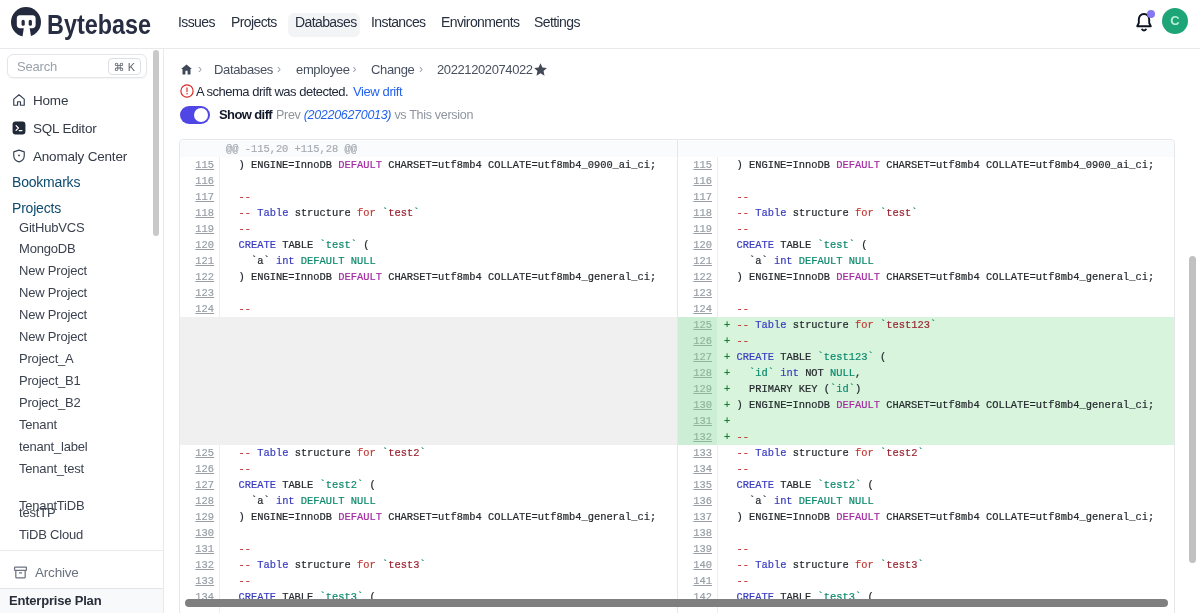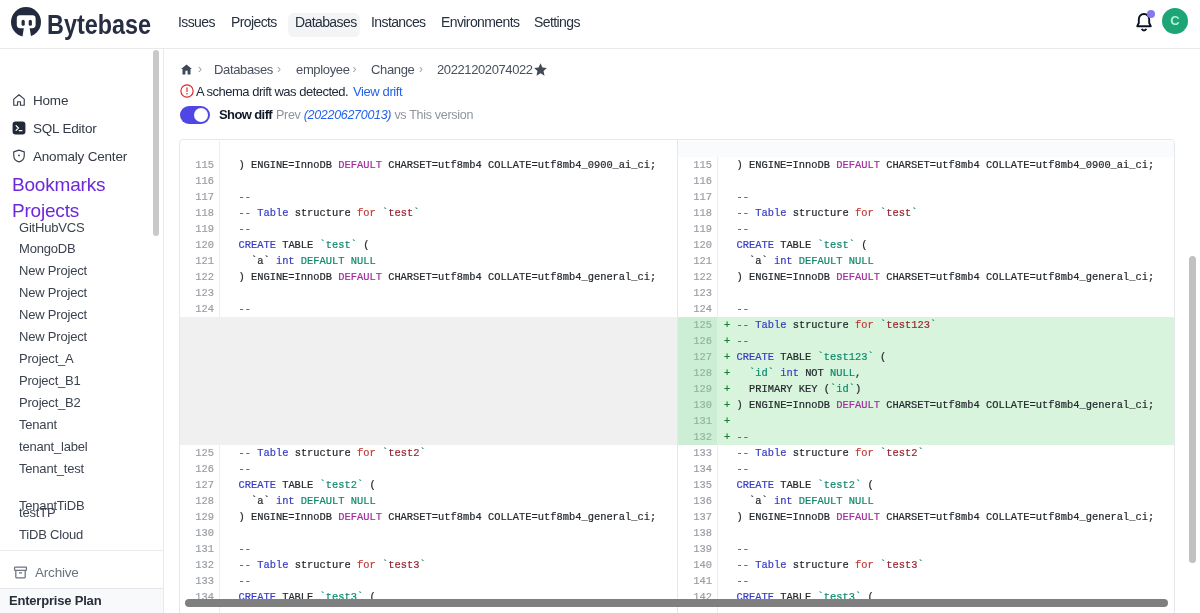--- a/index.html
+++ b/index.html
@@ -28,21 +28,21 @@
   border-right:1px solid #e7e9ec; background:#fff; }
 #search { position:absolute; left:7px; top:5px; width:140px; height:24px;
   border:1px solid #e3e5e8; border-radius:6px; box-shadow:0 1px 1px rgba(0,0,0,0.04); }
 #search span.ph { position:absolute; left:9px; top:4px; font-size:13px; color:#9aa1ab;
   letter-spacing:-0.2px; }
 #kbd { position:absolute; right:5px; top:3px; height:17px; padding:0 5px;
   border:1px solid #dcdfe3; border-radius:4px; font-size:11px; color:#5f656e;
   line-height:16px; }
 .sitem { position:absolute; left:33px; font-size:13.5px; color:#333a46;
   letter-spacing:-0.2px; }
-.slabel { position:absolute; left:12px; font-size:19px; color:#6d28d9;
+.slabel { position:absolute; left:12px; font-size:14px; color:#0c4a6e;
   letter-spacing:-0.2px; }
 .proj { position:absolute; left:19px; font-size:13px; color:#3c434f;
   letter-spacing:-0.2px; }
 .sicon { position:absolute; left:12px; }
 #sidesep { position:absolute; left:0; top:501px; width:163px; height:1px; background:#ececee; }
 #entr { position:absolute; left:0; top:588px; width:163px; height:25px;
   background:#f8f9fa; border-top:1px solid #e3e5e8; }
 #entr span { position:absolute; left:9px; top:4px; font-size:13px; font-weight:bold;
   color:#272e3a; letter-spacing:-0.2px; }
 #sscroll { position:absolute; left:153px; top:1px; width:6px; height:186px;
@@ -74,21 +74,21 @@
 #lpane { left:0; }
 #rpane { left:498px; }
 #pdiv { position:absolute; left:497px; top:0; width:1px; height:500px; background:#e5e7eb; }
 .gutsep { position:absolute; left:39px; top:0; width:1px; height:499px; background:#ebedf0; }
 .row { position:absolute; left:0; width:497px; height:16px; font-size:10.4px;
   line-height:16px; -webkit-text-stroke:0.2px currentColor; }
 .row.hdrrow { background:#fafbfc; }
 .row.add { background:#d8f4dc; }
 .row.add .num { background:#cceed4; }
 .num { position:absolute; left:0; top:0; width:39px; height:16px;
-  text-align:right; padding-right:5px; color:#989ea6; }
+  text-align:right; padding-right:5px; color:#989ea6;text-decoration:underline; }
 .addnum { color:#91b69b; }
 .code { position:absolute; left:40px; top:0; right:0; height:16px;
   padding-left:6px; white-space:pre; color:#24292e; }
 .hdr { color:#a6abb1; }
 #gapblock { position:absolute; left:0; top:176px; width:497px; height:128px;
   background:#f0f0f1; }
 span.r { color:#c23a35; }
 span.m { color:#9a2432; }
 span.b { color:#383cc0; }
 span.t { color:#0d8a6e; }
@@ -124,20 +124,24 @@
   <span class="navlink" style="left:534px">Settings</span>
   <svg id="bell" width="18" height="20" viewBox="0 0 18 20">
     <path d="M9 2 C5.7 2 3.8 4.5 3.8 7.6 V11 L2.2 14.2 H15.8 L14.2 11 V7.6 C14.2 4.5 12.3 2 9 2 Z" fill="none" stroke="#0b1220" stroke-width="1.9" stroke-linejoin="round"></path>
     <path d="M6.8 16.8 a2.3 2.3 0 0 0 4.4 0" fill="none" stroke="#0b1220" stroke-width="1.9"></path>
   </svg>
   <div id="belldot"></div>
   <div id="avatar">C</div>
 </div>
 
 <div id="side">
+  <div id="search">
+      <span class="ph">Search</span>
+      <span id="kbd">⌘ K</span>
+    </div>
 
   <svg class="sicon" style="top:44px" width="14" height="14" viewBox="0 0 24 24" fill="none" stroke="#374151" stroke-width="2" stroke-linejoin="round">
       <path d="M3 10.5 L12 3 l9 7.5 V21 H14.5 v-6 h-5 v6 H3 Z"></path>
     </svg>
   <div class="sitem" style="top:44px">Home</div>
 
   <svg class="sicon" style="top:72px" width="14" height="14" viewBox="0 0 24 24">
       <rect x="1" y="1" width="22" height="22" rx="5" fill="#1f2937"></rect>
       <path d="M7 8 l4 4 -4 4 M12.5 16.5 H17" stroke="#fff" stroke-width="2.2" fill="none" stroke-linecap="round"></path>
     </svg>
@@ -207,20 +211,24 @@
 <div id="toggle">
     <i></i>
   </div>
 <span id="showdiff">Show diff</span>
 <span id="prevline">Prev <a>(202206270013)</a> vs This version</span>
 
 <div id="diff">
   <div id="pdiv"></div>
   <div class="pane" id="lpane">
     <div class="gutsep"></div>
+    <div class="row hdrrow" style="top:0px">
+        <div class="num"></div>
+        <div class="code"><span class="hdr">@@ -115,20 +115,28 @@</span></div>
+      </div>
       <div class="row" style="top:16px">
         <div class="num">115</div>
         <div class="code">  ) ENGINE=InnoDB <span class="p">DEFAULT</span> CHARSET=utf8mb4 COLLATE=utf8mb4_0900_ai_ci;</div>
       </div>
       <div class="row" style="top:32px">
         <div class="num">116</div>
         <div class="code">  </div>
       </div>
       <div class="row" style="top:48px">
         <div class="num">117</div>

